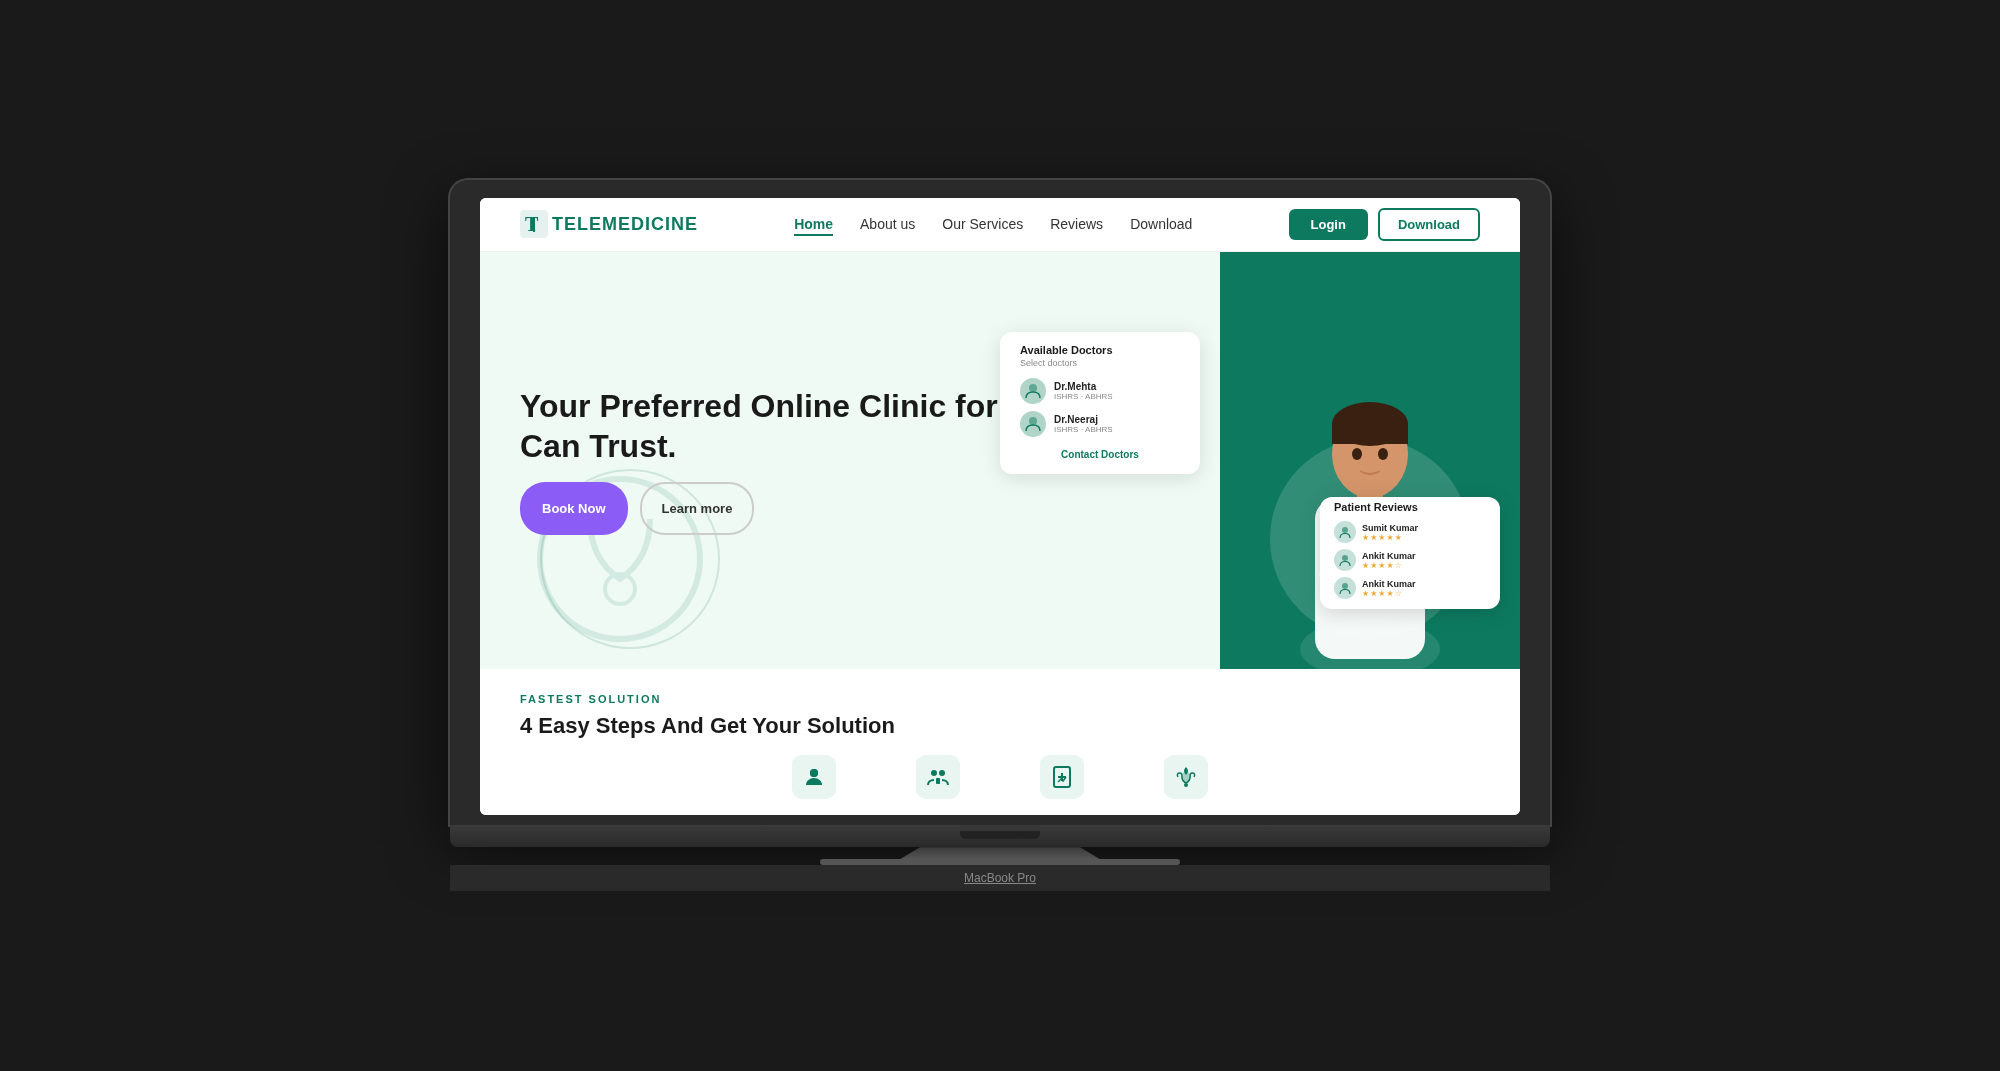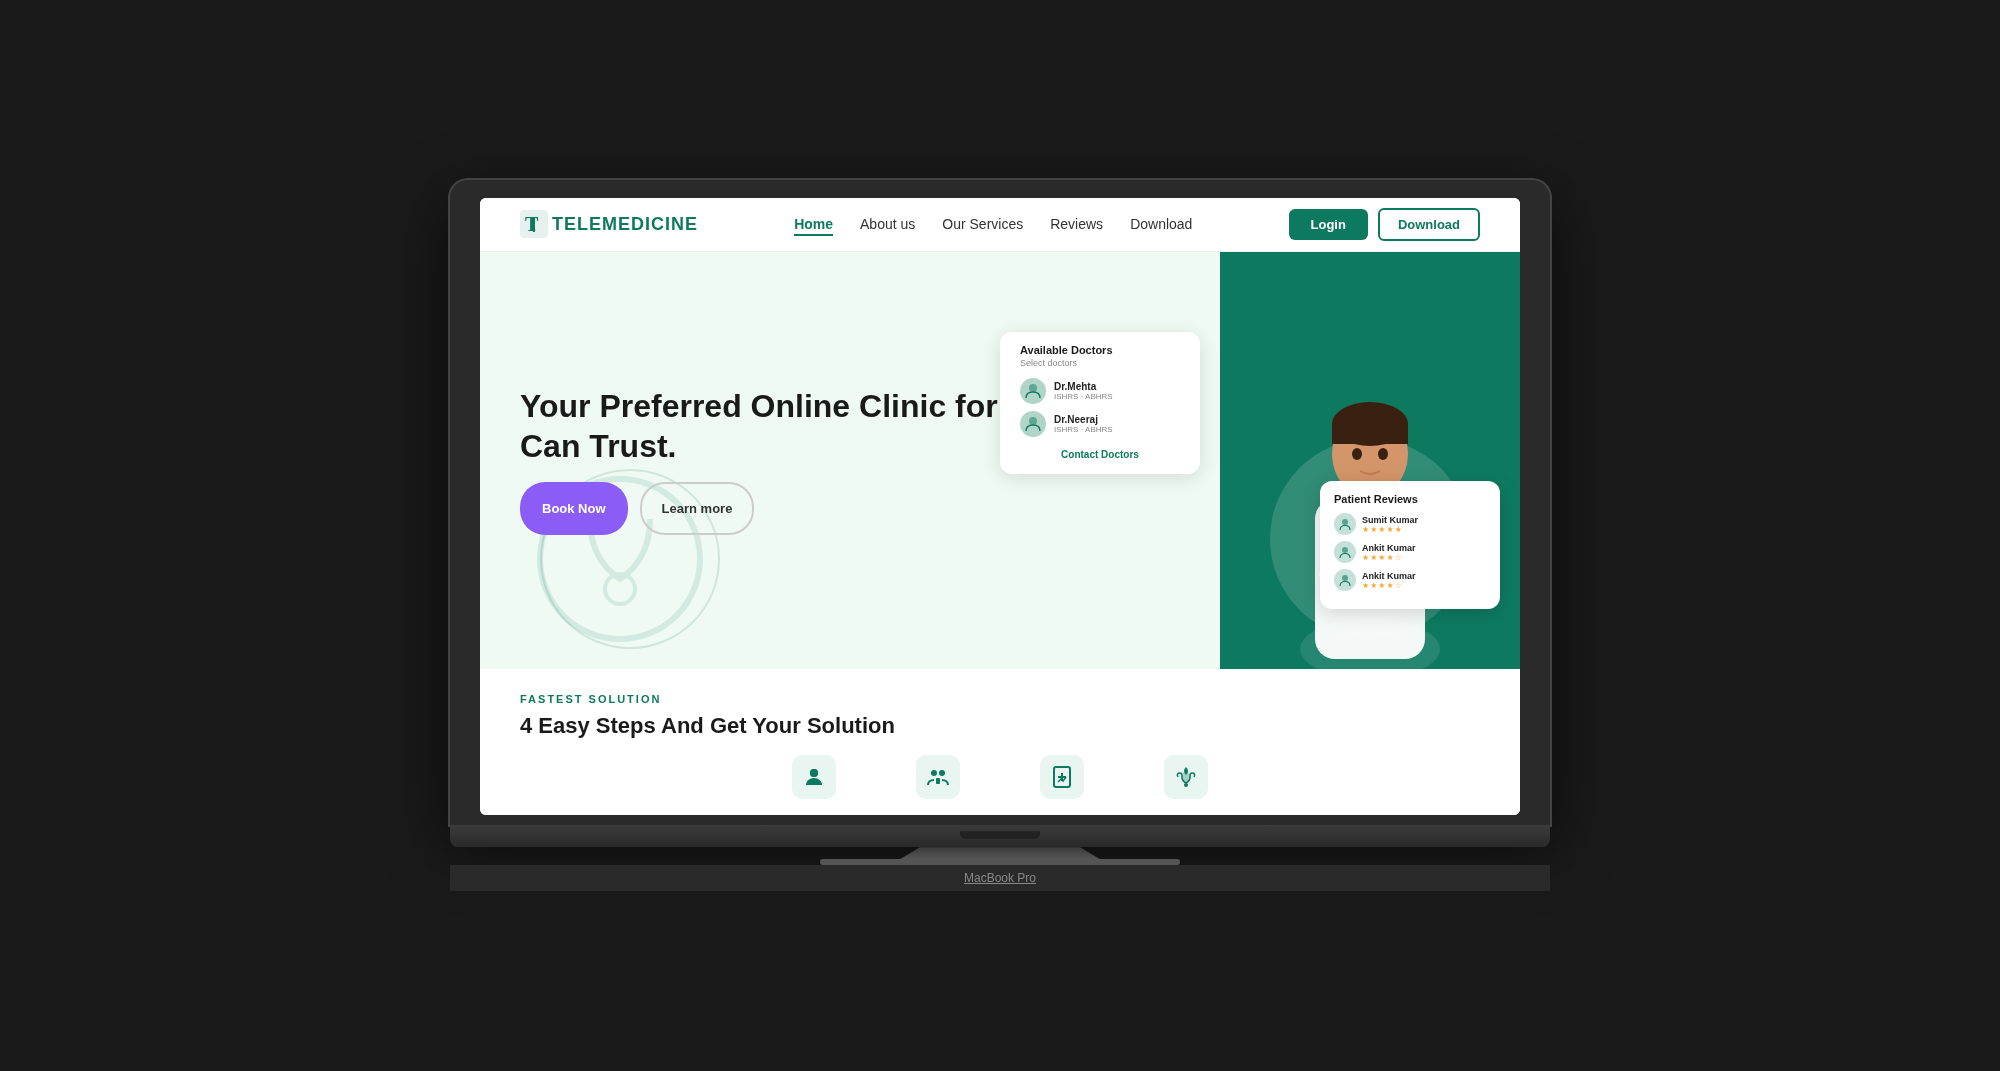--- a/index.html
+++ b/index.html
@@ -355,21 +355,21 @@
       background: rgba(255,255,255,0.15);
     }
 
     
     .reviews-card {
       position: absolute;
       bottom: 60px;
       right: 20px;
       background: #fff;
       border-radius: 12px;
-      padding: 12px 14px;
+      padding: 4px 14px;
       box-shadow: 0 4px 20px rgba(0,0,0,0.15);
       width: 180px;
       z-index: 10;
     }
 
     .reviews-title {
       font-size: 11px;
       font-weight: 700;
       color: #1a1a1a;
       margin-bottom: 8px;

